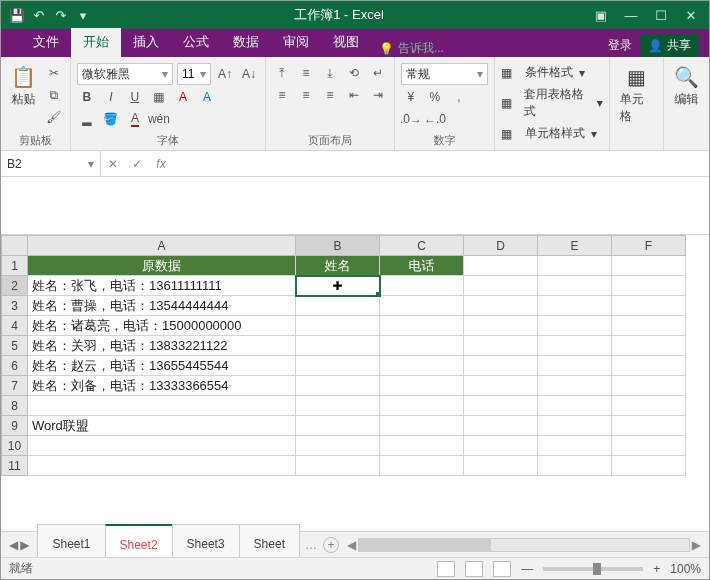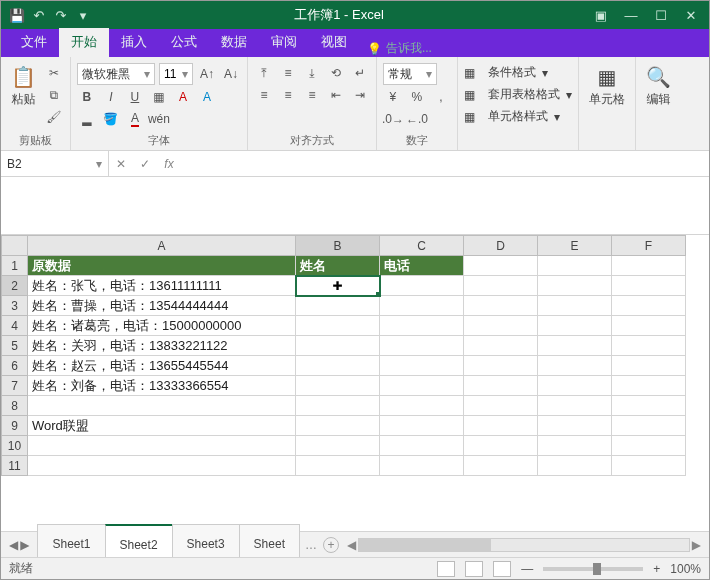--- a/index.html
+++ b/index.html
@@ -3,62 +3,62 @@
 <meta charset="utf-8">
 <style>
 *{margin:0;padding:0;box-sizing:border-box;font-family:"Microsoft YaHei","微软雅黑",sans-serif;font-size:12px}
 body{background:#fff;width:710px;height:580px;overflow:hidden;display:flex;flex-direction:column;border:1px solid #999}
 .titlebar{background:#0d6b3f;height:28px;display:flex;align-items:center;color:#fff;padding:0 4px}
 .qat{display:flex;align-items:center;gap:6px;padding-left:4px}
 .qat-ico{width:16px;height:16px;display:flex;align-items:center;justify-content:center;color:#cfe8db;font-size:13px}
 .ti{flex:1;text-align:center;font-size:13px;color:#fff}
 .winbtns{display:flex;gap:2px}
 .winbtn{width:28px;height:22px;display:flex;align-items:center;justify-content:center;color:#cfe8db;font-size:13px}
-.tabs{background:#6d28d9;height:28px;display:flex;align-items:flex-end;padding-left:8px;color:#fff}
+.tabs{background:#701a75;height:28px;display:flex;align-items:flex-end;padding-left:20px;color:#fff}
 .tab{padding:5px 12px 6px;font-size:13px;color:#e8f3ed;cursor:pointer}
 .tab.active{background:#f1f1f1;color:#0d6b3f}
 .tellme{color:#7fb99b;margin-left:8px;display:flex;align-items:center;gap:4px;font-size:13px}
 .rtabs{margin-left:auto;display:flex;align-items:center;gap:8px;padding-right:10px;color:#e8f3ed}
 .share{background:#0a5732;padding:3px 8px;display:flex;align-items:center;gap:4px}
 .ribbon{background:#f1f1f1;border-bottom:1px solid #d4d4d4;height:94px;display:flex}
 .grp{border-right:1px solid #d9d9d9;padding:2px 6px 0;display:flex;flex-direction:column;justify-content:space-between}
 .glabel{text-align:center;color:#666;font-size:11px;padding:2px 0}
 .gbody{flex:1;display:flex;align-items:flex-start;gap:4px;padding-top:4px}
 .vbtn{display:flex;flex-direction:column;align-items:center;gap:2px;padding:2px 4px;color:#444}
 .vbtn .ic{font-size:20px}
 .row{display:flex;align-items:center;gap:4px}
 .minibtn{width:20px;height:20px;display:flex;align-items:center;justify-content:center;color:#555;border:1px solid transparent;font-size:12px}
-.fontname{border:1px solid #c8c8c8;background:#fff;height:22px;width:78px;padding:0 4px;display:flex;align-items:center;font-size:12px;color:#333}
+.fontname{border:1px solid #c8c8c8;background:#fff;height:22px;width:96px;padding:0 4px;display:flex;align-items:center;font-size:12px;color:#333}
 .fontsize{border:1px solid #c8c8c8;background:#fff;height:22px;width:34px;padding:0 4px;display:flex;align-items:center;font-size:12px}
 .stylerow{display:flex;align-items:center;gap:6px;color:#444;font-size:12px;padding:1px 0}
 .styic{width:18px;height:14px;display:inline-block}
 .namebox-row{height:26px;border-bottom:1px solid #d4d4d4;display:flex;align-items:stretch;background:#fff}
-.namebox{width:108px;border-right:1px solid #d4d4d4;display:flex;align-items:center;padding:12px 6px;font-size:12px;color:#333}
+.namebox{width:100px;border-right:1px solid #d4d4d4;display:flex;align-items:center;padding:12px 6px;font-size:12px;color:#333}
 .namebox .dd{margin-left:auto;color:#888}
 .fxrow{display:flex;align-items:center;flex:1}
 .fxbtn{width:24px;display:flex;align-items:center;justify-content:center;color:#888;font-size:12px}
 .fxinput{flex:1;border:none;outline:none;height:100%;padding:0 4px;font-size:12px}
 .fbar-expand{height:58px;background:#fff;border-bottom:1px solid #d4d4d4}
 .grid-wrap{flex:1;display:flex;overflow:hidden}
 .grid{flex:1;overflow:auto;position:relative}
 table{border-collapse:collapse;table-layout:fixed}
 th.colh,td.rowh{background:#e6e6e6;border:1px solid #bdbdbd;color:#444;font-weight:normal;text-align:center;font-size:12px}
 th.colh{height:20px}
 td.rowh{width:26px;height:20px}
 .corner{width:26px;height:20px;background:#e6e6e6;border:1px solid #bdbdbd}
 td.cell{border:1px solid #d4d4d4;height:20px;padding:0 4px;font-size:13px;color:#222;background:#fff;white-space:nowrap;overflow:hidden}
-.hdr1{background:#4a7d3a!important;color:#fff!important;text-align:left;font-weight:bold}
+.hdr1{background:#4a7d3a!important;color:#fff!important;text-align:center;font-weight:normal}
 .sel{outline:2px solid #1f7246;outline-offset:-1px;position:relative}
 .sel::after{content:"";position:absolute;right:-3px;bottom:-3px;width:6px;height:6px;background:#1f7246}
 th.colh.sel-col,td.rowh.sel-row{background:#d2d2d2}
 .cursor{position:absolute;left:50%;top:50%;transform:translate(-50%,-50%);font-size:12px;color:#000}
 .sheets{height:26px;border-top:1px solid #d4d4d4;background:#f1f1f1;display:flex;align-items:center}
 .sheetnav{display:flex;gap:2px;padding:0 8px;color:#777}
 .sheet-tab{padding:12px 14px;border:1px solid #ccc;border-bottom:none;background:#f7f7f7;font-size:12px;color:#444;margin-right:-1px}
-.sheet-tab.active{background:#fff;border-bottom:1px solid #fff;color:#404040;border-top:2px solid #0d6b3f}
+.sheet-tab.active{background:#fff;border-bottom:1px solid #fff;color:#ef4444;border-top:2px solid #0d6b3f}
 .hsb{flex:1;display:flex;align-items:center;padding:0 6px}
 .sb-track{flex:1;height:14px;background:#e8e8e8;border:1px solid #ccc;position:relative}
 .sb-thumb{position:absolute;left:0;top:0;height:100%;width:40%;background:#cdcdcd}
 .status{height:22px;background:#f1f1f1;border-top:1px solid #d4d4d4;display:flex;align-items:center;padding:0 8px;color:#555;font-size:12px}
 .status .right{margin-left:auto;display:flex;align-items:center;gap:10px}
 .viewbtn{width:18px;height:16px;border:1px solid #bbb;background:#fff}
 .zoom-track{width:100px;height:4px;background:#ccc;position:relative}
 .zoom-thumb{position:absolute;left:50%;top:-4px;width:8px;height:12px;background:#888}
 </style>
 </head>
@@ -85,20 +85,27 @@
   <div class="tab active">开始</div>
   <div class="tab">插入</div>
   <div class="tab">公式</div>
   <div class="tab">数据</div>
   <div class="tab">审阅</div>
   <div class="tab">视图</div>
   <div class="tellme">
       <span>💡</span>
       <span>告诉我...</span>
     </div>
+  <div class="rtabs">
+    <span>登录</span>
+    <span class="share">
+        <span>👤</span>
+        <span>共享</span>
+      </span>
+  </div>
 </div>
 
 <div class="ribbon">
   <div class="grp">
     <div class="gbody">
       <div class="vbtn">
           <span class="ic">📋</span>
           <span>粘贴</span>
         </div>
       <div style="display:flex;flex-direction:column;gap:2px">
@@ -160,26 +167,26 @@
         <span class="minibtn">↵</span>
       </div>
       <div class="row">
         <span class="minibtn">≡</span>
         <span class="minibtn">≡</span>
         <span class="minibtn">≡</span>
         <span class="minibtn">⇤</span>
         <span class="minibtn">⇥</span>
       </div>
     </div>
-    <div class="glabel">对齐方式</div>
+    <div class="glabel">页面布局</div>
   </div>
 
   <div class="grp">
     <div class="gbody" style="flex-direction:column;gap:2px">
-      <div class="fontname" style="width:54px">
+      <div class="fontname" style="width:87px">
           <span>常规</span>
           <span style="margin-left:auto;color:#888">▾</span>
         </div>
       <div class="row">
         <span class="minibtn">¥</span>
         <span class="minibtn">%</span>
         <span class="minibtn">,</span>
       </div>
       <div class="row">
         <span class="minibtn">.0→</span>

